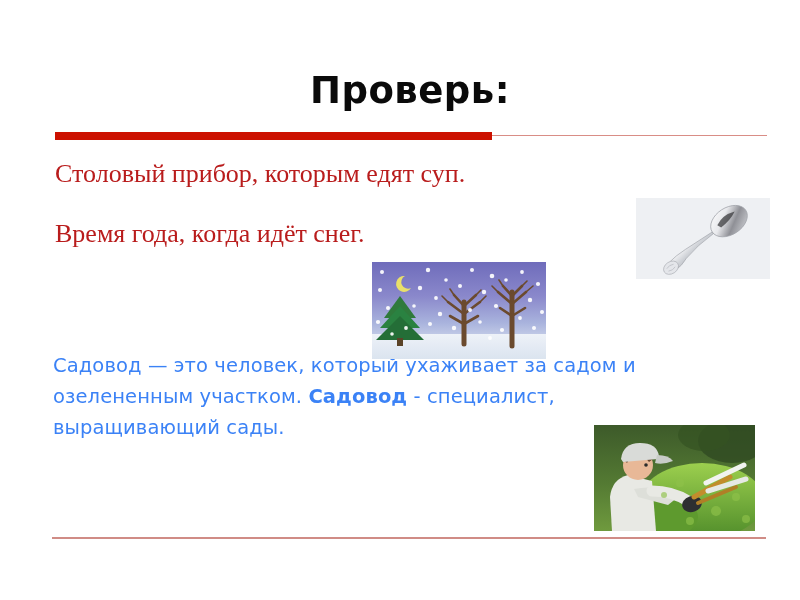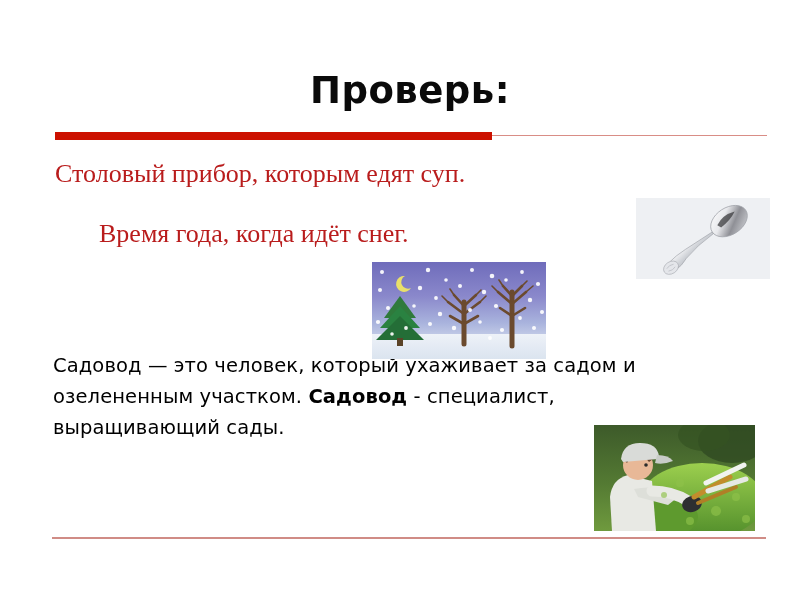--- a/index.html
+++ b/index.html
@@ -70,32 +70,32 @@
   
   .riddle {
     position: absolute;
     font-family: "Liberation Serif", "DejaVu Serif", serif;
     font-size: 26px;
     color: #b91c1c;
     white-space: nowrap;
     line-height: 1.2;
   }
   #riddle-1 { left: 55px; top: 158px; }
-  #riddle-2 { left: 55px; top: 218px; margin-left: 44px; }
+  #riddle-2 { left: 55px; top: 218px; }
 
   
   #definition {
     position: absolute;
     left: 53px;
     top: 350px;
     width: 610px;
     font-family: "DejaVu Sans", sans-serif;
     font-size: 19.5px;
     line-height: 31px;
-    color: #000000;
+    color: #3b82f6;
     letter-spacing: 0.1px;
   }
   #definition .bold { font-weight: bold; }
 
   
   #img-spoon {
     position: absolute;
     left: 636px;
     top: 198px;
     width: 134px;

